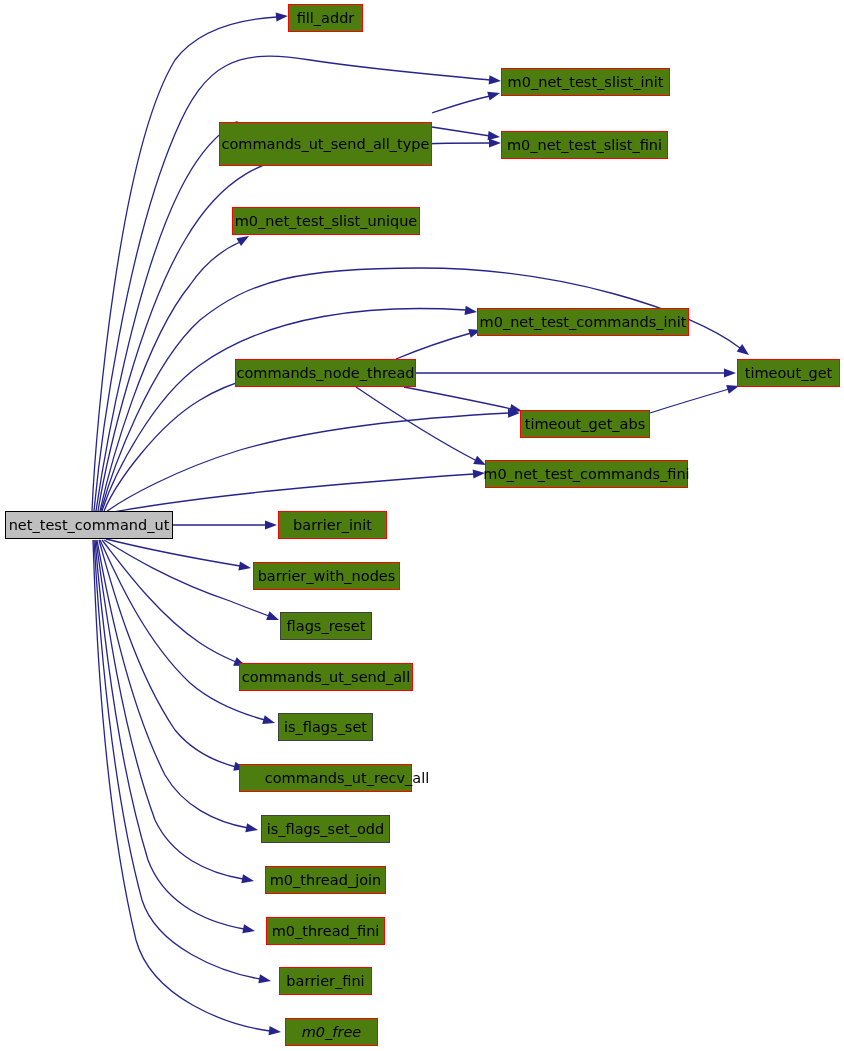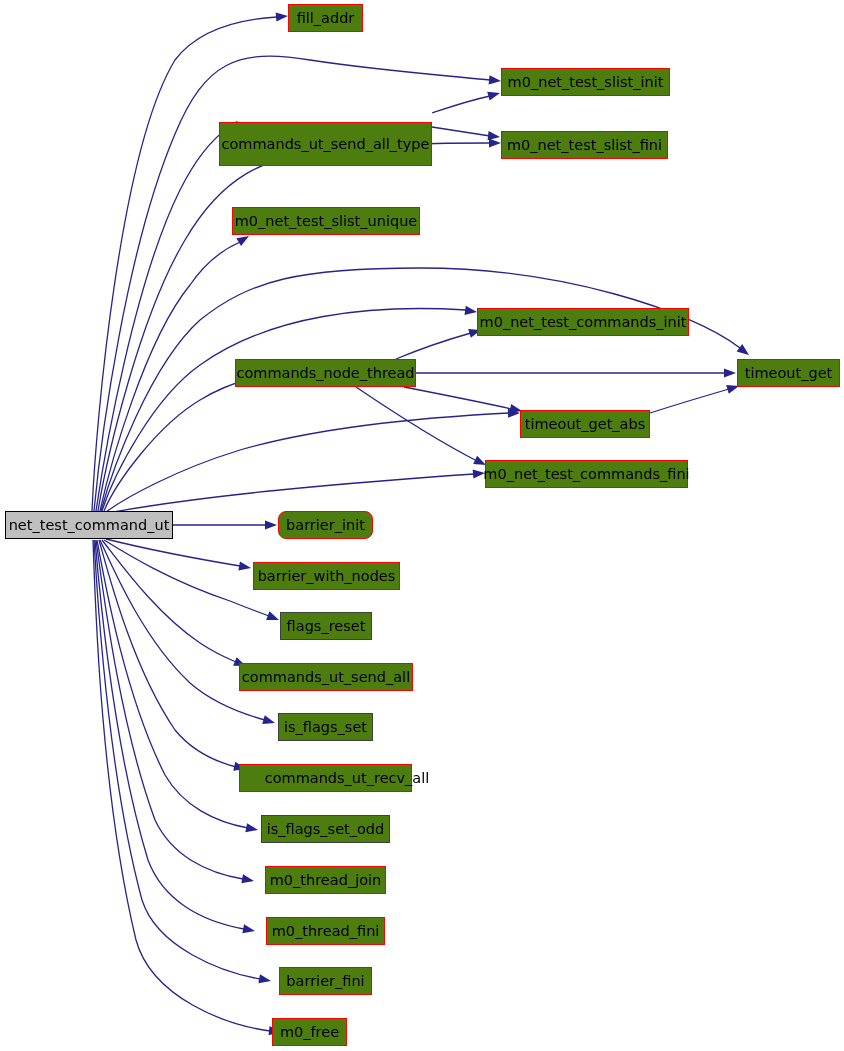--- a/index.html
+++ b/index.html
@@ -103,21 +103,21 @@
     </div>
     <div class="node" style="left: 737px; top: 359px; width: 103px; height: 28px;">
       <span>timeout_get</span>
     </div>
     <div class="node" style="left: 520px; top: 410px; width: 130px; height: 28px;">
       <span>timeout_get_abs</span>
     </div>
     <div class="node" style="left: 485px; top: 460px; width: 203px; height: 28px;">
       <span>m0_net_test_commands_fini</span>
     </div>
-    <div class="node" style="left: 278px; top: 511px; width: 95px; height: 28px; border-radius: 8px;">
+    <div class="node" style="left: 278px; top: 511px; width: 109px; height: 28px;">
       <span>barrier_init</span>
     </div>
     <div class="node" style="left: 253px; top: 562px; width: 147px; height: 28px;">
       <span>barrier_with_nodes</span>
     </div>
     <div class="node black" style="left: 280px; top: 612px; width: 92px; height: 28px;">
       <span>flags_reset</span>
     </div>
     <div class="node" style="left: 239px; top: 663px; width: 174px; height: 28px;">
       <span>commands_ut_send_all</span>
@@ -133,16 +133,16 @@
     </div>
     <div class="node" style="left: 265px; top: 866px; width: 121px; height: 28px;">
       <span>m0_thread_join</span>
     </div>
     <div class="node" style="left: 266px; top: 917px; width: 119px; height: 28px;">
       <span>m0_thread_fini</span>
     </div>
     <div class="node" style="left: 279px; top: 967px; width: 93px; height: 28px;">
       <span>barrier_fini</span>
     </div>
-    <div class="node" style="left: 272px; top: 1018px; width: 75px; height: 28px;">
+    <div class="node" style="left: 285px; top: 1018px; width: 93px; height: 28px; font-style: italic;">
       <span>m0_free</span>
     </div>
   </div>
 
 </body></html>

